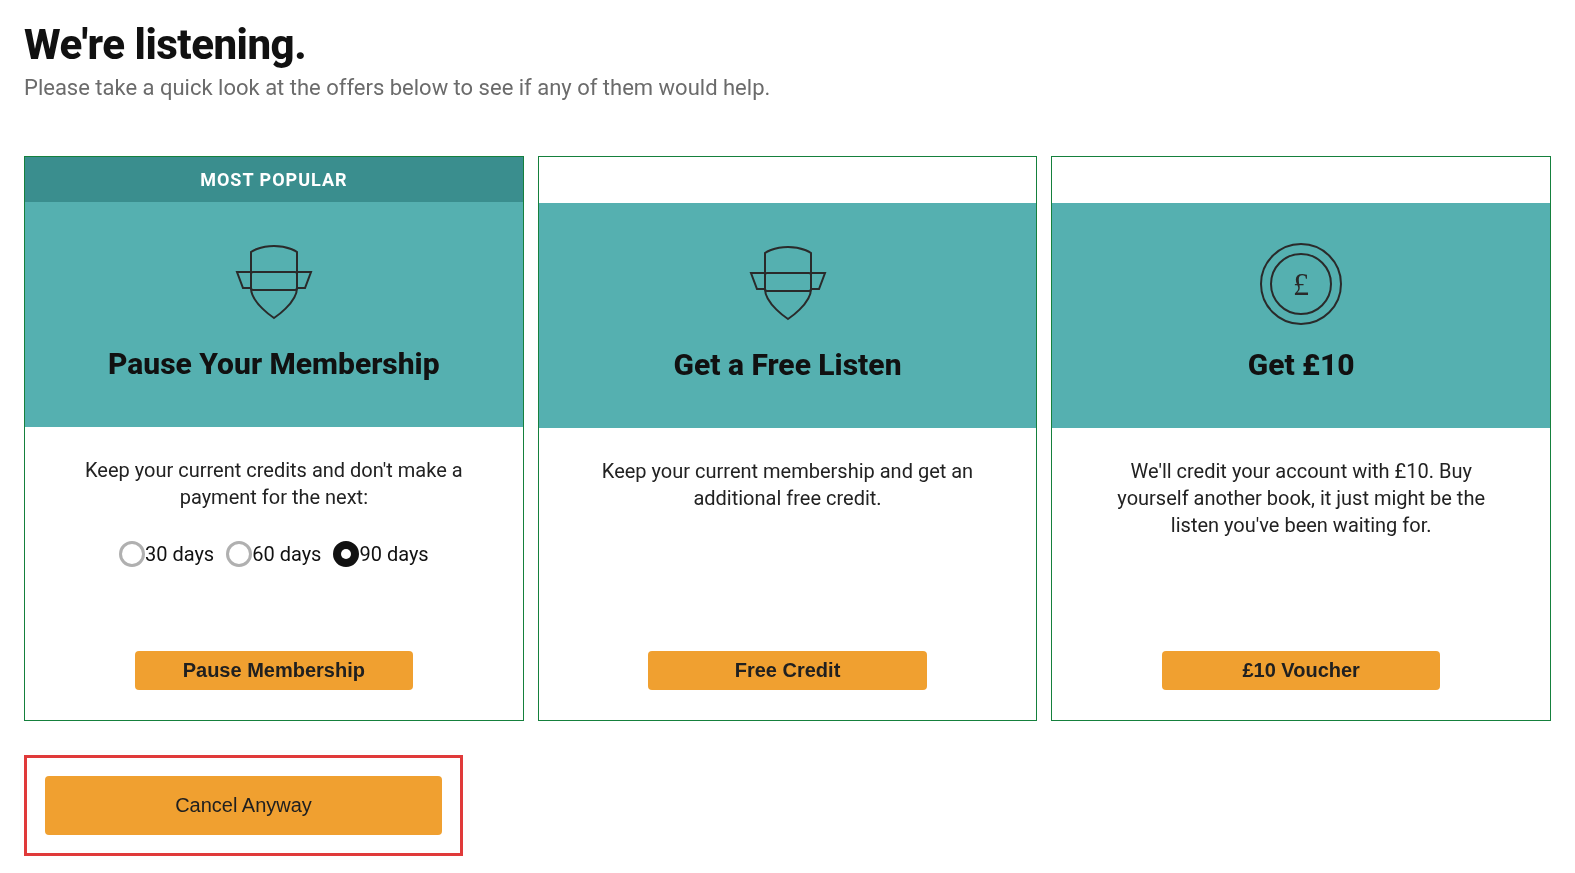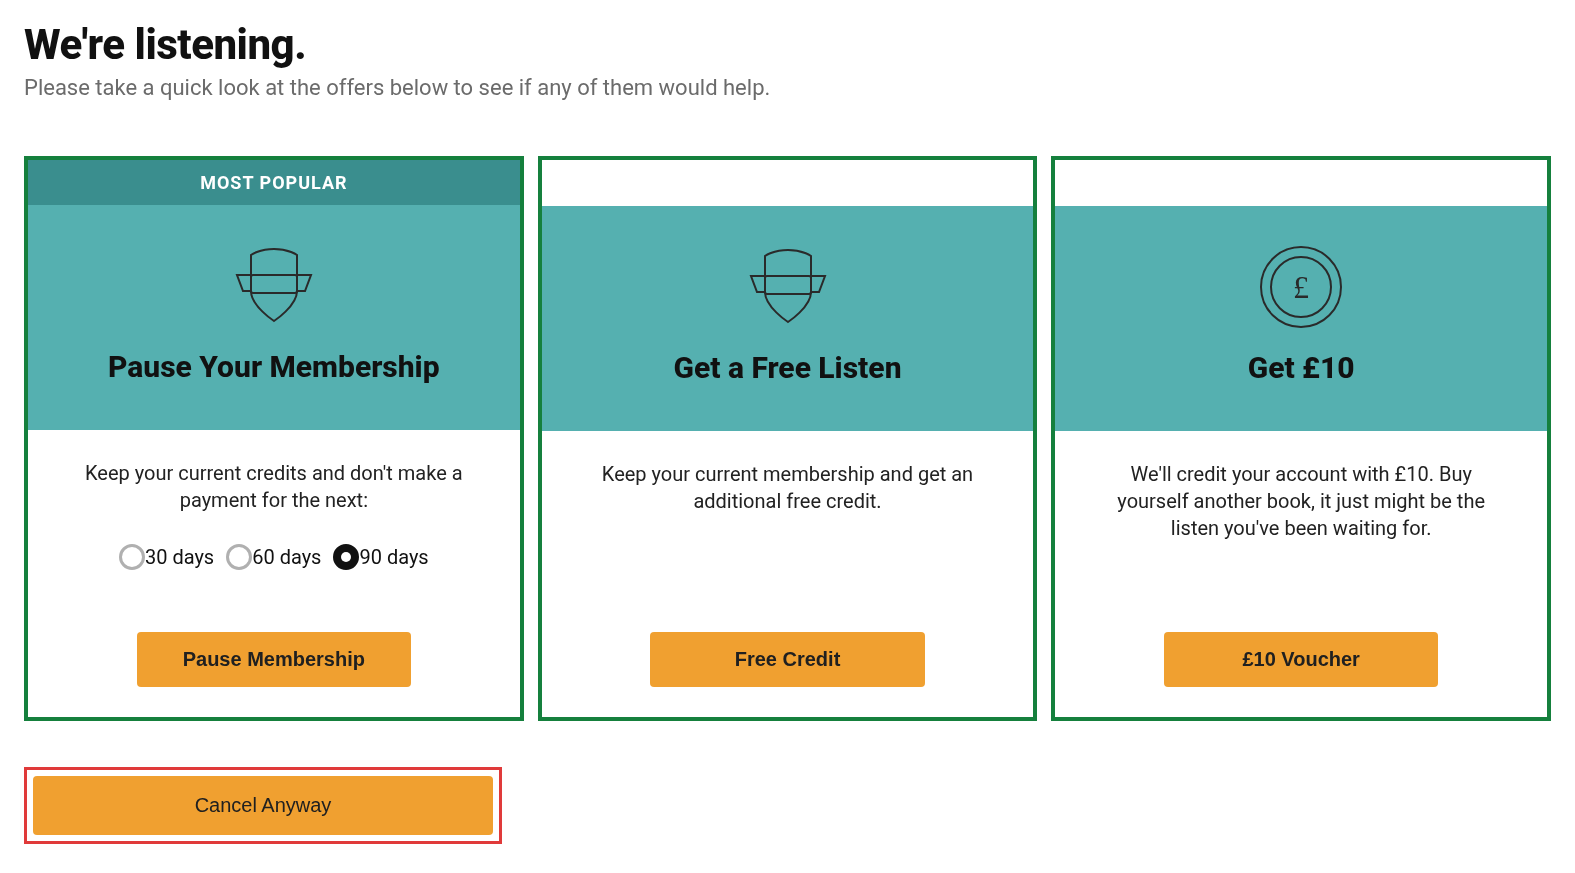--- a/index.html
+++ b/index.html
@@ -20,21 +20,21 @@
     font-size: 22px;
     color: #6b6b6b;
     margin-bottom: 56px;
   }
   .cards {
     display: flex;
     gap: 14px;
   }
   .card {
     flex: 1 1 0;
-    border: 4px solid #15803d;
+    border: 1px solid #15803d;
     background: #fff;
     display: flex;
     flex-direction: column;
     position: relative;
     min-height: 565px;
   }
   .badge {
     background: #3a8e8e;
     color: #fff;
     text-align: center;
@@ -92,33 +92,33 @@
     margin-top:auto;
     padding: 0 44px 30px;
   }
   .btn {
     display:block;
     width:68%;
     margin:0 auto;
     background:#f0a030;
     border:none;
     border-radius:4px;
-    padding:16px 10px;
+    padding:8px 10px;
     font-size:20px;
     font-weight:600;
     color:#202020;
     cursor:pointer;
     text-align:center;
   }
   .card:nth-child(1) .btn { width:68%; }
   .cancel-wrap {
-    margin-top: 46px;
-    width: 478px; 
+    margin-top: 34px;
+    width: 439px; 
     border: 3px solid #e03a3a;
-    padding: 6px;
+    padding: 18px;
   }
   .cancel-btn {
     background:#f0a030;
     border:none;
     border-radius:4px;
     padding:18px 10px;
     font-size:20px;
     font-weight:500;
     color:#202020;
     width:100%;

